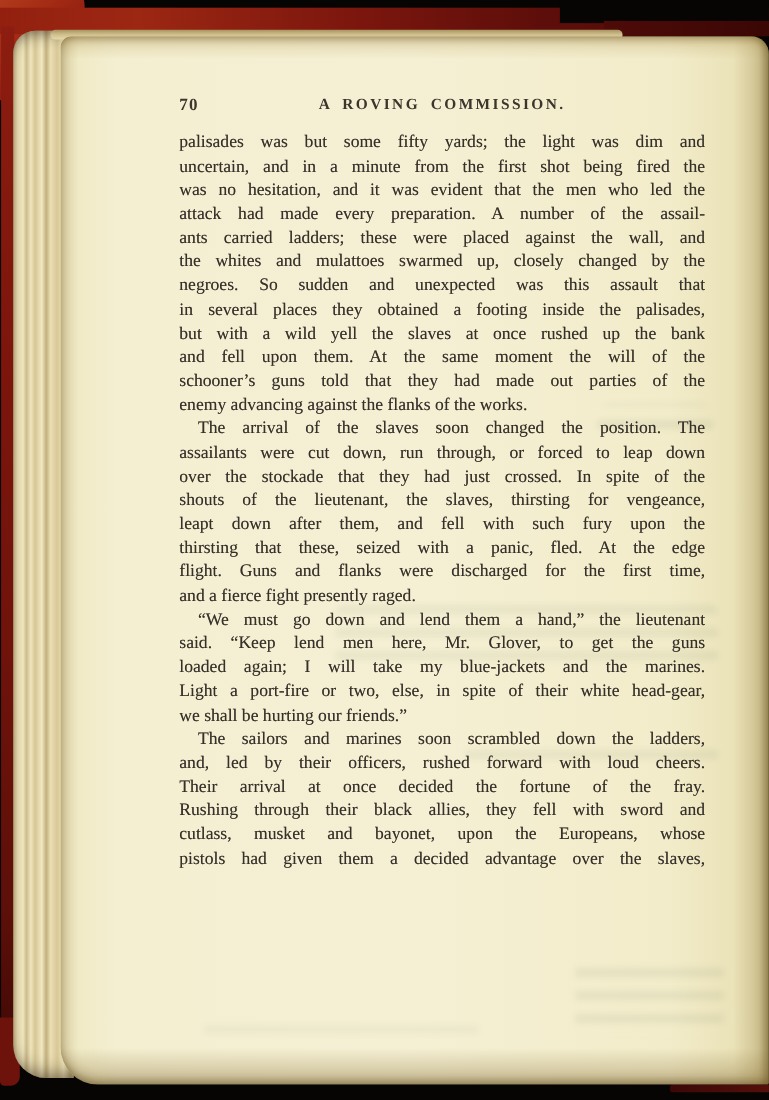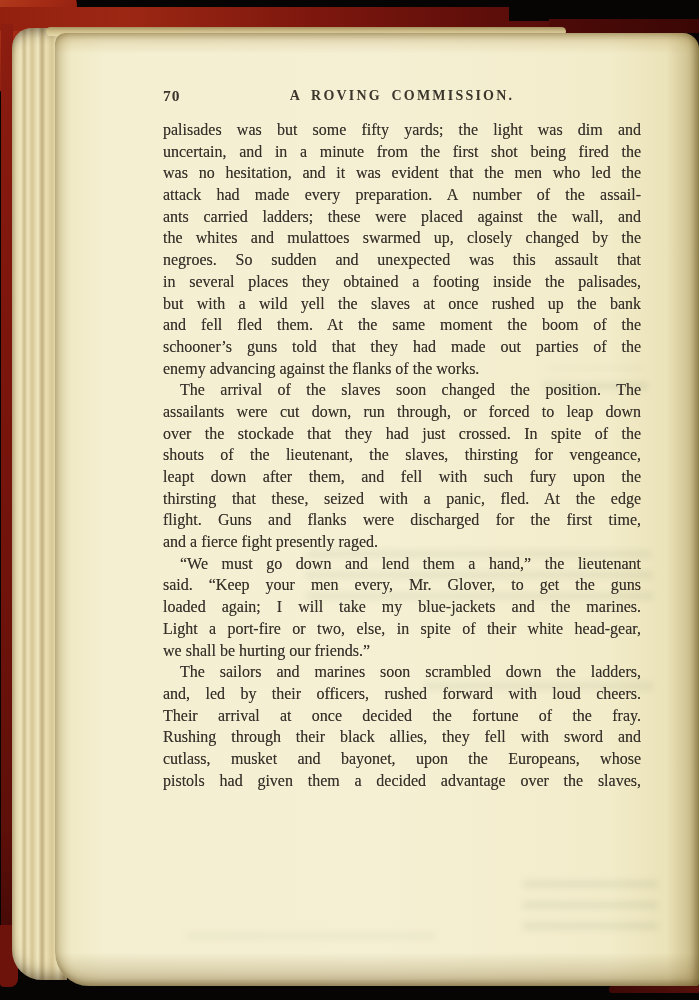--- a/index.html
+++ b/index.html
@@ -153,37 +153,37 @@
           <div class="paragraph">
             <div class="line">palisades was but some fifty yards; the light was dim and</div>
             <div class="line">uncertain, and in a minute from the first shot being fired the</div>
             <div class="line">was no hesitation, and it was evident that the men who led the</div>
             <div class="line">attack had made every preparation.  A number of the assail-</div>
             <div class="line">ants carried ladders; these were placed against the wall, and</div>
             <div class="line">the whites and mulattoes swarmed up, closely changed by the</div>
             <div class="line">negroes.  So sudden and unexpected was this assault that</div>
             <div class="line">in several places they obtained a footing inside the palisades,</div>
             <div class="line">but with a wild yell the slaves at once rushed up the bank</div>
-            <div class="line">and fell fled them.  At the same moment the boom of the</div>
+            <div class="line">and fell upon them.  At the same moment the will of the</div>
             <div class="line">schooner’s guns told that they had made out parties of the</div>
             <div class="line last">enemy advancing against the flanks of the works.</div>
           </div>
           <div class="paragraph">
             <div class="line indent">The arrival of the slaves soon changed the position.  The</div>
             <div class="line">assailants were cut down, run through, or forced to leap down</div>
             <div class="line">over the stockade that they had just crossed.  In spite of the</div>
             <div class="line">shouts of the lieutenant, the slaves, thirsting for vengeance,</div>
             <div class="line">leapt down after them, and fell with such fury upon the</div>
             <div class="line">thirsting that these, seized with a panic, fled.  At the edge</div>
             <div class="line">flight.  Guns and flanks were discharged for the first time,</div>
             <div class="line last">and a fierce fight presently raged.</div>
           </div>
           <div class="paragraph">
             <div class="line indent">“We must go down and lend them a hand,” the lieutenant</div>
-            <div class="line">said.  “Keep your men every, Mr. Glover, to get the guns</div>
+            <div class="line">said.  “Keep lend men here, Mr. Glover, to get the guns</div>
             <div class="line">loaded again; I will take my blue-jackets and the marines.</div>
             <div class="line">Light a port-fire or two, else, in spite of their white head-gear,</div>
             <div class="line last">we shall be hurting our friends.”</div>
           </div>
           <div class="paragraph">
             <div class="line indent">The sailors and marines soon scrambled down the ladders,</div>
             <div class="line">and, led by their officers, rushed forward with loud cheers.</div>
             <div class="line">Their arrival at once decided the fortune of the fray.</div>
             <div class="line">Rushing through their black allies, they fell with sword and</div>
             <div class="line">cutlass, musket and bayonet, upon the Europeans, whose</div>

